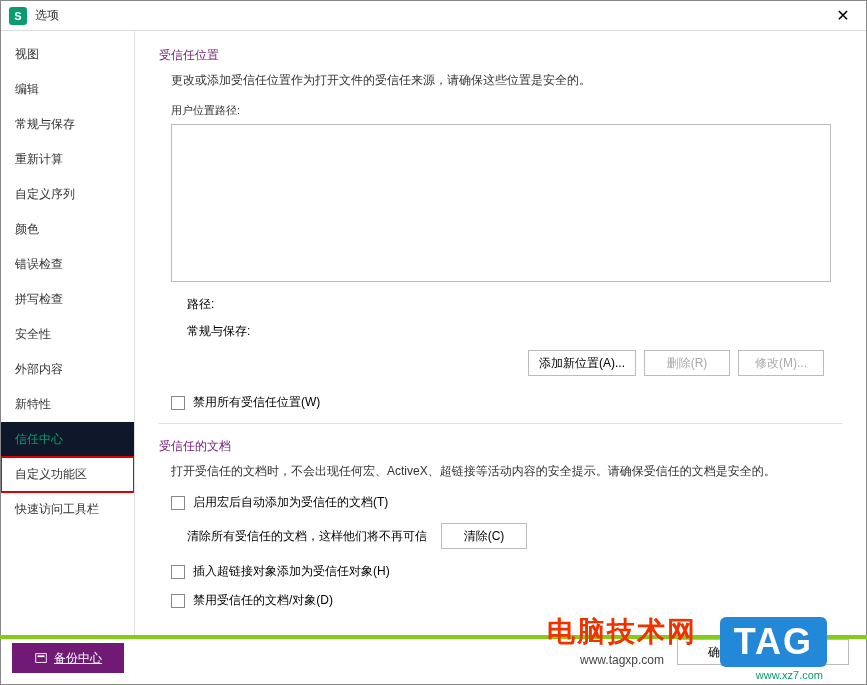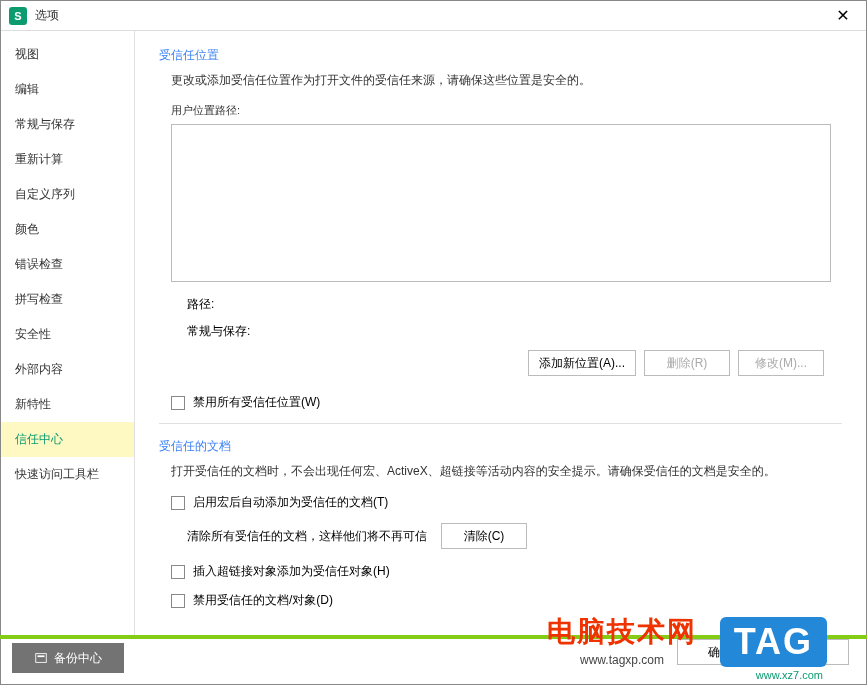--- a/index.html
+++ b/index.html
@@ -7,25 +7,25 @@
     
     .titlebar { height: 30px; display: flex; align-items: center; padding: 0 8px; border-bottom: 1px solid #ddd; }
     .titlebar-icon { width: 18px; height: 18px; background: #0a9b6f; border-radius: 3px; display: flex; align-items: center; justify-content: center; color: #fff; font-weight: bold; font-size: 11px; margin-right: 8px; }
     .titlebar-title { flex: 1; color: #333; }
     .titlebar-close { width: 30px; text-align: center; font-size: 16px; cursor: pointer; }
     
     .main-layout { display: flex; height: 604px; }
     
     .sidebar { width: 134px; border-right: 1px solid #e0e0e0; padding: 6px 0; overflow: hidden; }
     .sidebar-item { padding: 9px 14px; cursor: pointer; color: #333; font-size: 12px; }
-    .sidebar-item.selected { background: #fef9c3; color: #0a9b6f; }
+    .sidebar-item.selected { background: #0f172a; color: #0a9b6f; }
     .sidebar-item.highlighted { outline: 2px solid #d00; outline-offset: -1px; }
     
     .content { flex: 1; padding: 16px 24px; overflow: auto; }
-    .section-title { color: #3b82f6; margin-bottom: 8px; font-size: 12px; }
+    .section-title { color: #701a75; margin-bottom: 8px; font-size: 12px; }
     .section-desc { color: #333; margin-bottom: 14px; font-size: 12px; padding-left: 12px; }
     .field-label { color: #333; margin-bottom: 6px; font-size: 11px; padding-left: 12px; }
     
     .listbox { width: 660px; height: 158px; border: 1px solid #bbb; margin-left: 12px; margin-bottom: 14px; background: #fff; }
     
     .info-row { display: flex; padding-left: 28px; margin-bottom: 10px; font-size: 12px; }
     .info-label { width: 80px; }
     
     .button-row { display: flex; justify-content: flex-end; gap: 8px; margin-bottom: 18px; padding-right: 18px; }
     .btn { min-width: 86px; height: 26px; border: 1px solid #bbb; background: #fff; cursor: pointer; font-size: 12px; padding: 0 10px; font-family: inherit; }
@@ -33,21 +33,21 @@
     
     .checkbox-row { display: flex; align-items: center; margin-bottom: 12px; padding-left: 12px; }
     .checkbox-row.indent { padding-left: 12px; }
     .checkbox { width: 14px; height: 14px; border: 1px solid #888; margin-right: 8px; cursor: pointer; flex-shrink: 0; }
     
     .divider-line { border: none; border-top: 1px solid #e0e0e0; margin: 4px 0 14px 0; }
     
     .clear-row { display: flex; align-items: center; padding-left: 28px; margin-bottom: 14px; gap: 14px; }
     
     .footer { position: absolute; bottom: 0; left: 0; right: 0; height: 50px; display: flex; align-items: flex-start; justify-content: flex-end; padding: 0 18px; border-top: 4px solid #84cc16; }
-    .backup-btn { position: absolute; left: 12px; bottom: 12px; width: 112px; height: 30px; background: #737373; color: #fff; border: none; display: flex; align-items: center; justify-content: center; gap: 6px; cursor: pointer; font-size: 12px; font-family: inherit; }
+    .backup-btn { position: absolute; left: 12px; bottom: 12px; width: 112px; height: 30px; background: #701a75; color: #fff; border: none; display: flex; align-items: center; justify-content: center; gap: 6px; cursor: pointer; font-size: 12px; font-family: inherit; text-decoration: underline; }
     .backup-icon { width: 14px; height: 14px; }
     
     .watermark-tag { position: absolute; right: 40px; bottom: 18px; z-index: 10; }
     .watermark-text { position: absolute; right: 170px; bottom: 18px; z-index: 10; }
     .tech-text { color: #e30; font-size: 28px; font-weight: bold; letter-spacing: 2px; }
     .tag-box { background: #2488d8; color: #fff; font-size: 36px; font-weight: bold; padding: 4px 14px; border-radius: 6px; display: inline-block; letter-spacing: 2px; }
     .url-text { font-size: 12px; color: #444; text-align: center; margin-top: 2px; }
     .sub-url { position: absolute; right: 44px; bottom: 4px; font-size: 11px; color: #0a9b6f; z-index: 10; padding-left: 28px; }
     .jiguang { position: absolute; right: 46px; bottom: 42px; font-size: 11px; color: #999; z-index: 9; }
     .jiguang-icon { display: inline-block; width: 14px; height: 14px; border: 2px solid #7ac143; border-radius: 50%; vertical-align: middle; margin-right: 2px; position: relative; }
@@ -69,20 +69,21 @@
       <div class="sidebar-item">常规与保存</div>
       <div class="sidebar-item">重新计算</div>
       <div class="sidebar-item">自定义序列</div>
       <div class="sidebar-item">颜色</div>
       <div class="sidebar-item">错误检查</div>
       <div class="sidebar-item">拼写检查</div>
       <div class="sidebar-item">安全性</div>
       <div class="sidebar-item">外部内容</div>
       <div class="sidebar-item">新特性</div>
       <div class="sidebar-item selected">信任中心</div>
+      <div class="sidebar-item highlighted">自定义功能区</div>
       <div class="sidebar-item">快速访问工具栏</div>
     </div>
 
   <div class="content">
     <div class="section-title">受信任位置</div>
     <div class="section-desc">更改或添加受信任位置作为打开文件的受信任来源，请确保这些位置是安全的。</div>
     <div class="field-label">用户位置路径:</div>
     <div class="listbox"></div>
 
     <div class="info-row">

